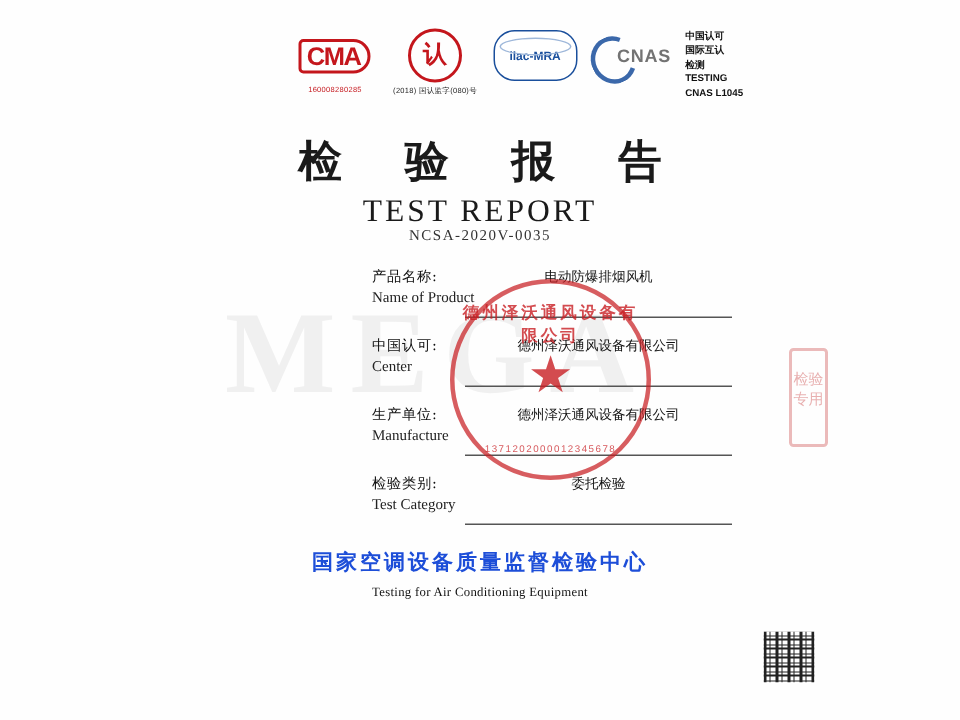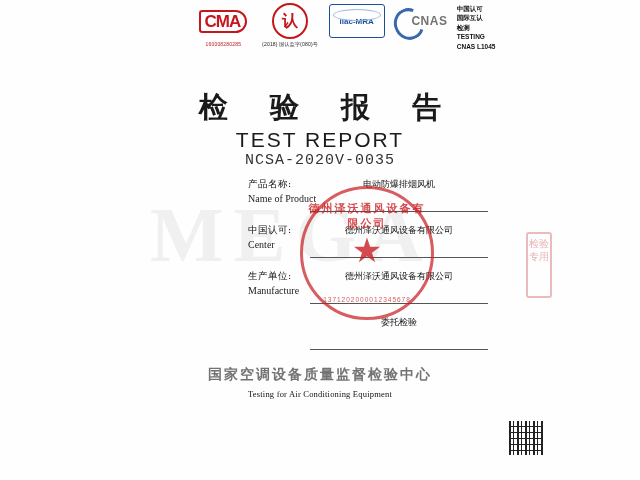--- a/index.html
+++ b/index.html
@@ -17,21 +17,21 @@
   .page {
     position: relative;
     width: 640px;
     height: 480px;
     background: #fefefe;
   }
 
   
   .marks {
     position: absolute;
-    top: 4px;
+    top: 20px;
     left: 190px;
     width: 330px;
     height: 72px;
     display: flex;
     align-items: flex-start;
     justify-content: space-between;
   }
   .mark {
     display: flex;
     flex-direction: column;
@@ -83,21 +83,21 @@
     font-weight: bold;
     font-size: 16px;
     line-height: 1;
   }
 
   
   .ilac {
     width: 54px;
     height: 32px;
     border: 1px solid #1a4f9c;
-    border-radius: 3px;
+    border-radius: 14px;
     background: #ffffff;
     color: #1a4f9c;
     font-family: "Liberation Sans", sans-serif;
     font-size: 8px;
     font-weight: bold;
     display: flex;
     align-items: center;
     justify-content: center;
     position: relative;
     overflow: hidden;
@@ -164,33 +164,33 @@
     color: #1a1a1a;
   }
   .title-en {
     position: absolute;
     top: 128px;
     left: 0;
     width: 640px;
     text-align: center;
     font-size: 21px;
     letter-spacing: 2px;
-    font-family: Liberation Sans, sans-serif;
+    font-family: Liberation Serif, serif;
     color: #1a1a1a;
   }
   .report-no {
     position: absolute;
     top: 152px;
     left: 0;
     width: 640px;
     text-align: center;
-    font-size: 15px;
+    font-size: 10px;
     letter-spacing: 1px;
     color: #333;
-    font-family: Liberation Mono, monospace;
+    font-family: Liberation Serif, serif;
   }
 
   
   .watermark {
     position: absolute;
     top: 190px;
     left: 150px;
     font-size: 78px;
     font-family: "Liberation Serif", serif;
     font-weight: bold;
@@ -297,39 +297,39 @@
     top: 232px;
     width: 26px;
     height: 66px;
     border: 2px solid rgba(200,60,60,0.35);
     border-radius: 3px;
     color: rgba(200,60,60,0.4);
     font-size: 10px;
     font-family: "DejaVu Serif", serif;
     text-align: center;
     line-height: 1.25;
-    padding-top: 4px;
+    padding-top: 14px;
     box-sizing: border-box;
     pointer-events: none;
   }
 
   
   .footer {
     position: absolute;
     top: 366px;
     left: 0;
     width: 640px;
     text-align: center;
   }
   .footer-cn {
     font-size: 14px;
     font-family: Liberation Sans, sans-serif;
     font-weight: bold;
     letter-spacing: 2px;
-    color: #737373;
+    color: #1d4ed8;
     text-align: center;
   }
   .footer-en1 {
     font-size: 8.5px;
     font-family: "Liberation Serif", serif;
     margin-top: 9px;
     letter-spacing: 0.2px;
     color: #111;
   }
   .footer-en2 {
@@ -425,20 +425,24 @@
 
     <div class="field">
       <div class="field-label">
         <div class="label-cn">生产单位:</div>
         <div class="label-en">Manufacture</div>
       </div>
       <div class="field-value">德州泽沃通风设备有限公司</div>
     </div>
 
     <div class="field">
+      <div class="field-label">
+        <div class="label-cn">检验类别:</div>
+        <div class="label-en">Test Category</div>
+      </div>
       <div class="field-value">委托检验</div>
     </div>
   </div>
 
   <div class="seal">
     <div class="seal-top-text">德州泽沃通风设备有限公司</div>
     <div class="seal-star">★</div>
     <div class="seal-bottom-text">1371202000012345678</div>
   </div>
 

